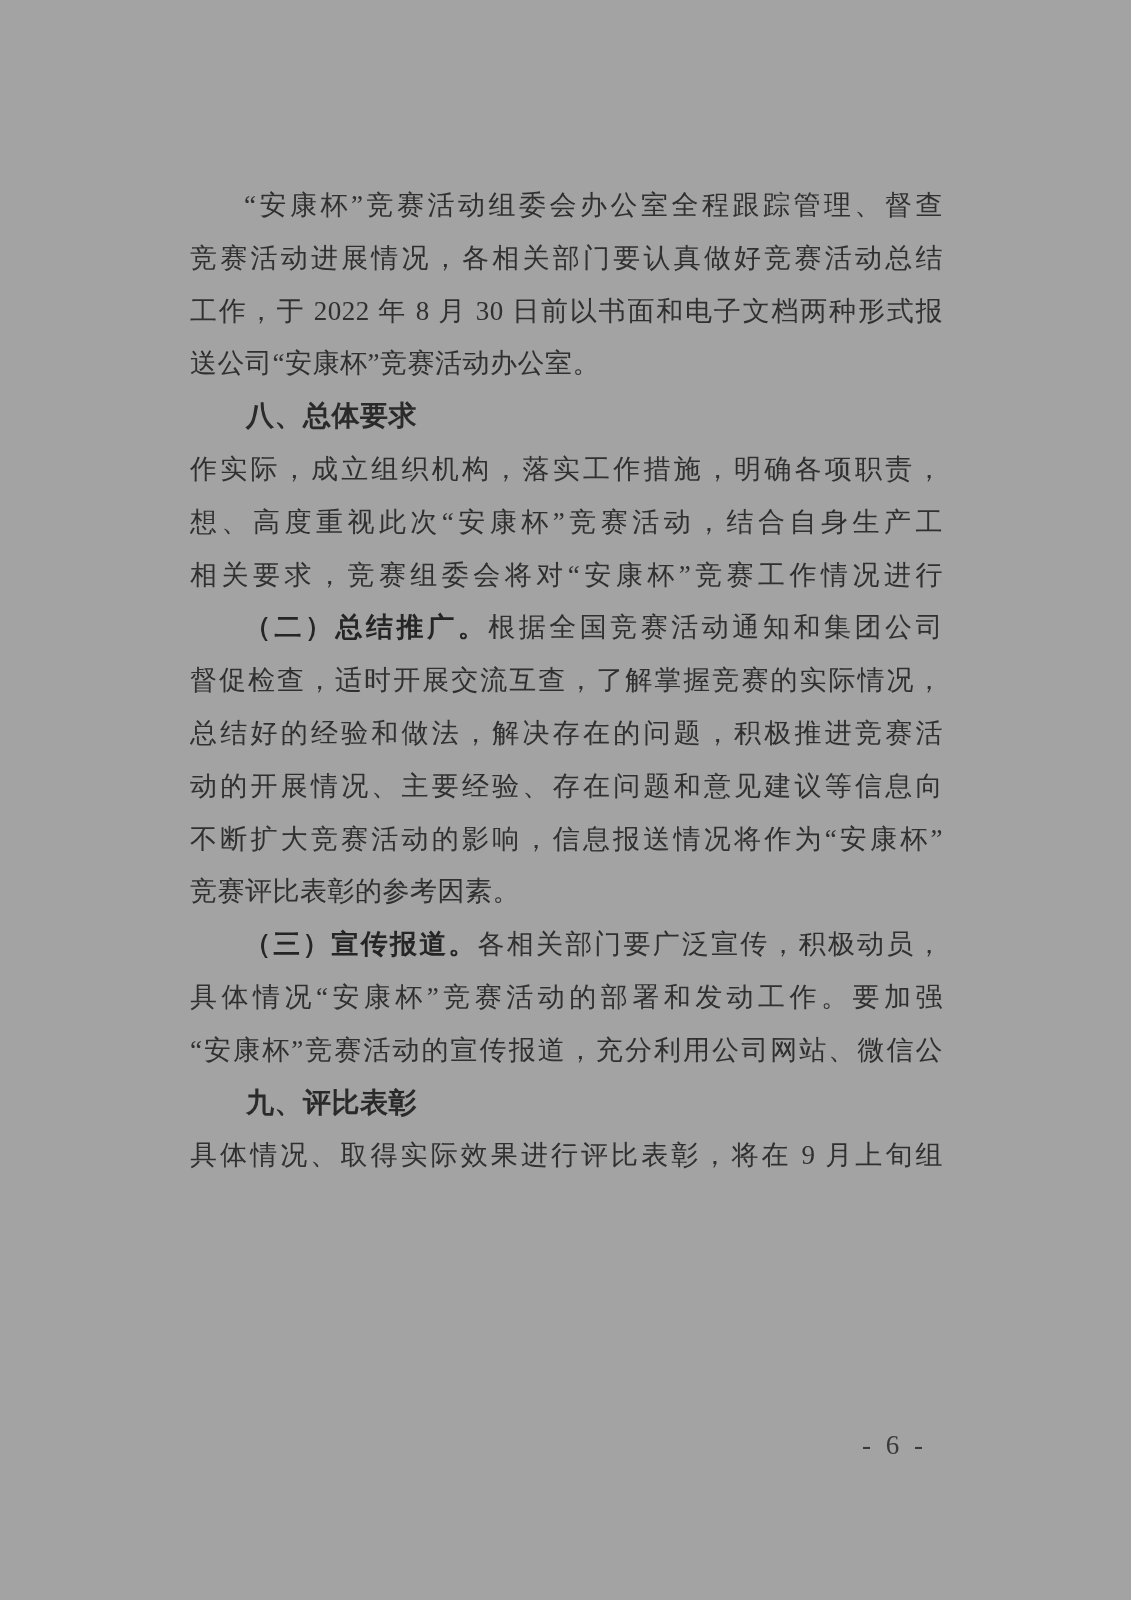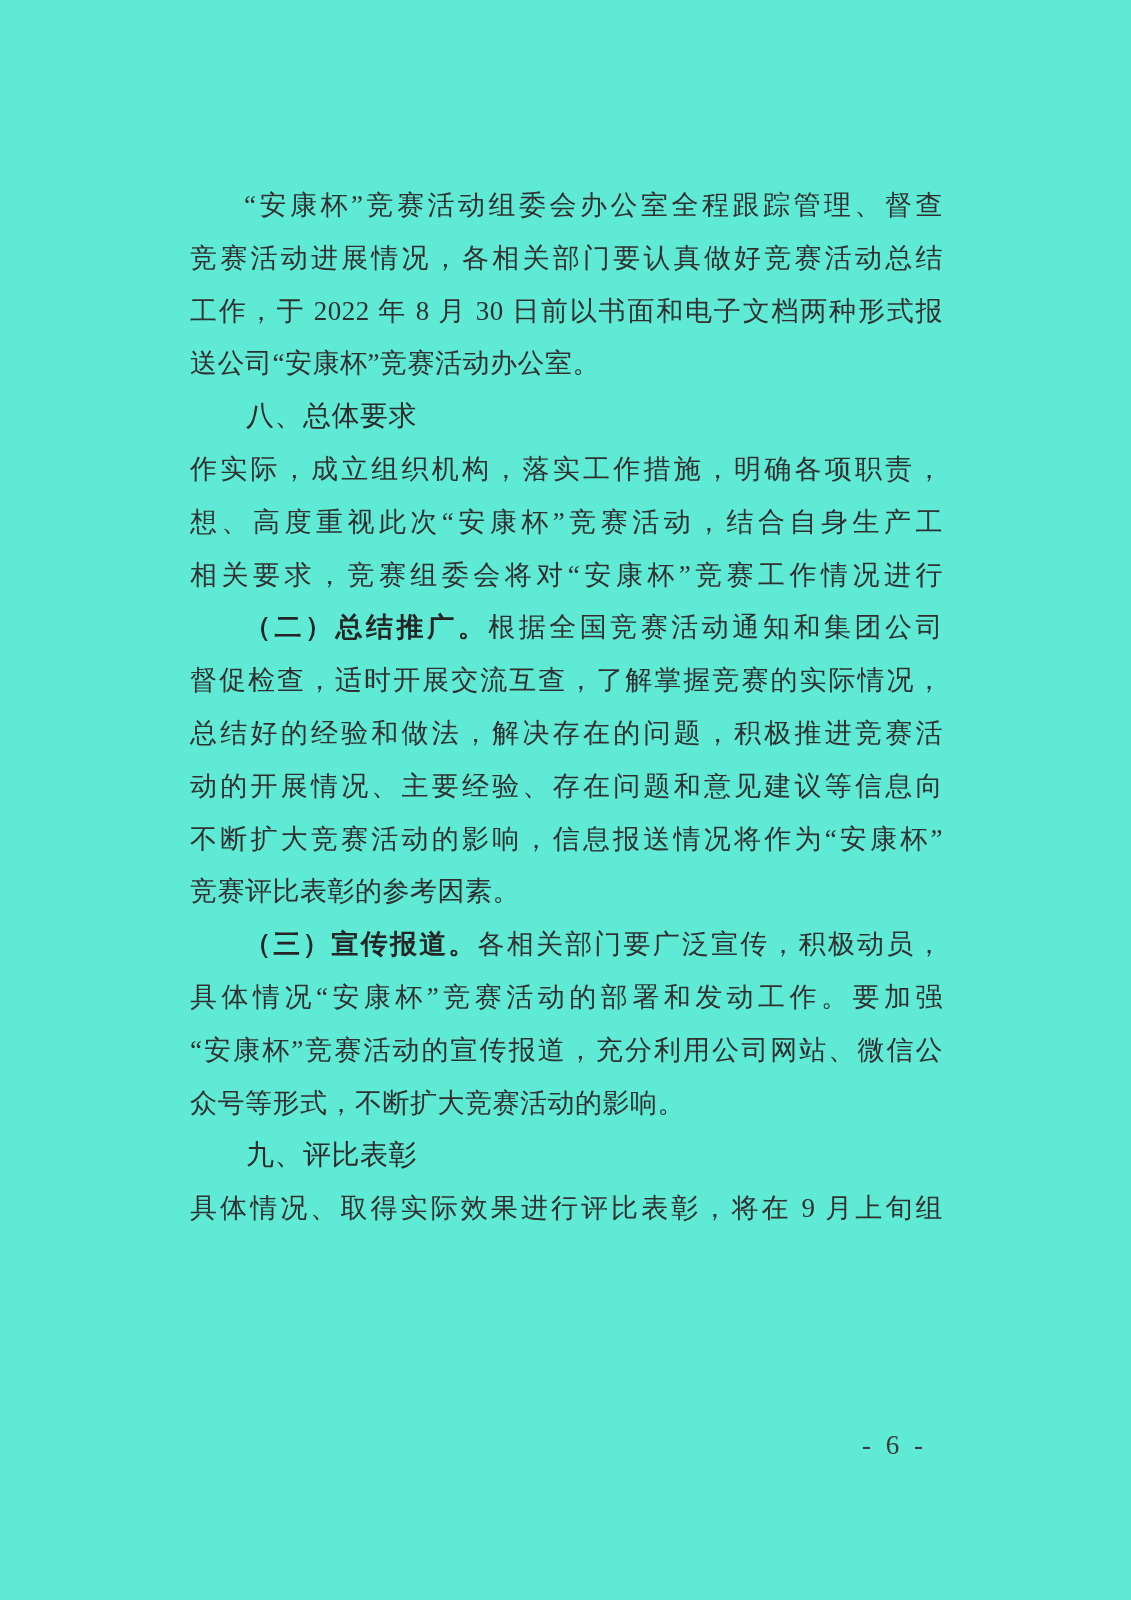--- a/index.html
+++ b/index.html
@@ -5,21 +5,21 @@
   html, body { margin: 0; padding: 0; }
   body {
     width: 1131px; height: 1600px;
     background: #ffffff;
     position: relative;
     font-family: "Liberation Serif", "DejaVu Serif", serif;
     overflow: hidden;
   }
   .page {
     position: absolute; inset: 0;
-    background: #5eead4;
+    background: #a3a3a3;
   }
   .page-body {
     position: absolute;
     left: 190px; top: 179px;
     width: 753px;
     color: #303030;
     font-size: 27px;
     line-height: 52.8px;
     letter-spacing: 0.5px;
   }
@@ -29,21 +29,21 @@
     text-align-last: justify;
     overflow: hidden;
     max-height: 53px;
     white-space: normal;
   }
   .line.first { text-indent: 2em; }
   .line.no-fill { text-align-last: left; }
   .line b { font-weight: bold; color: #252525; }
   .block.heading .line {
     font-family: "Liberation Sans", "DejaVu Sans", sans-serif;
-    font-weight: normal;
+    font-weight: bold;
     color: #2a2a2a;
     font-size: 28px;
     text-align-last: left;
   }
   .footer {
     position: absolute;
     top: 1430px;
     right: 204px;
     font-size: 27px;
     color: #3a3a3a;
@@ -75,21 +75,20 @@
         <div class="line"><span>督促检查，适时开展交流互查，了解掌握竞赛的实际情况，</span></div>
         <div class="line"><span>总结好的经验和做法，解决存在的问题，积极推进竞赛活</span></div>
         <div class="line"><span>动的开展情况、主要经验、存在问题和意见建议等信息向</span></div>
         <div class="line"><span>不断扩大竞赛活动的影响，信息报送情况将作为“安康杯”</span></div>
         <div class="line no-fill"><span>竞赛评比表彰的参考因素。</span></div>
       </div>
       <div class="block paragraph">
         <div class="line first"><b>（三）宣传报道。</b><span>各相关部门要广泛宣传，积极动员，</span></div>
         <div class="line"><span>具体情况“安康杯”竞赛活动的部署和发动工作。要加强</span></div>
         <div class="line"><span>“安康杯”竞赛活动的宣传报道，充分利用公司网站、微信公</span></div>
-        <div class="line no-fill"><span>众号等形式，不断扩大竞赛活动的影响。</span></div>
       </div>
       <div class="block heading">
         <div class="line first no-fill"><span>九、评比表彰</span></div>
       </div>
       <div class="block paragraph">
         <div class="line"><span>具体情况、取得实际效果进行评比表彰，将在 9 月上旬组</span></div>
       </div>
     </div>
   <div class="footer">
     <span>- 6 -</span>

